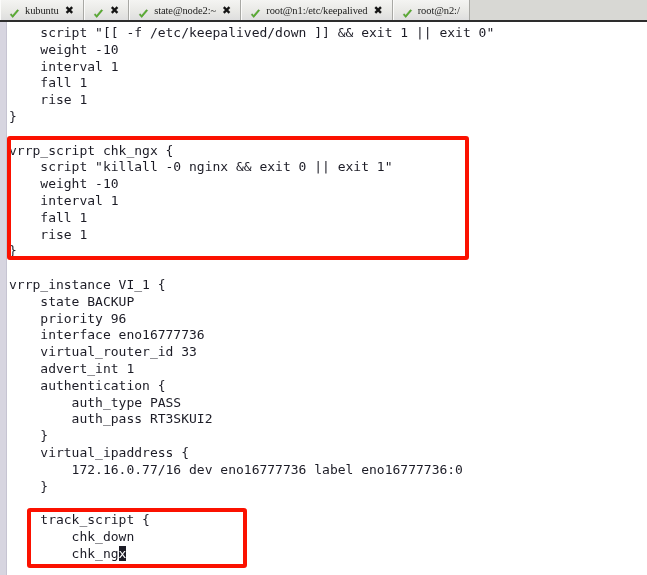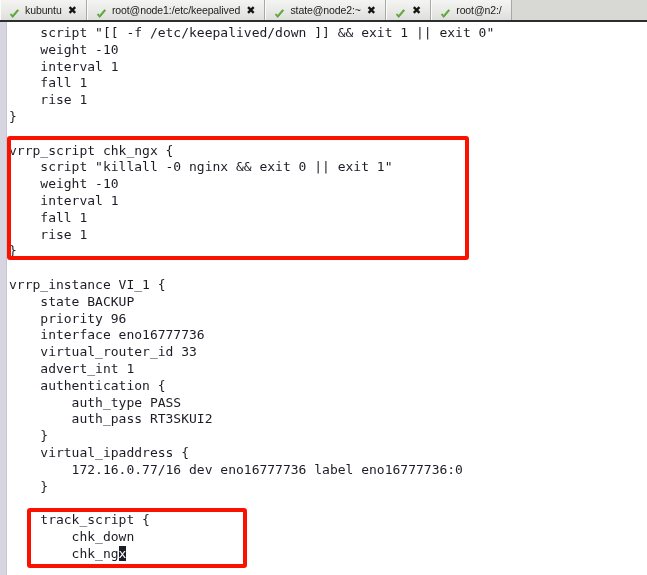--- a/index.html
+++ b/index.html
@@ -35,21 +35,21 @@
     padding: 0 9px 0 8px;
     background: linear-gradient(to bottom, #f4f4f2 0%, #e9e9e6 55%, #dedede 100%);
     border-right: 1px solid #a8a8a4;
     border-left: 1px solid #fbfbfa;
     box-sizing: border-box;
     height: 20px;
     white-space: nowrap;
     flex: 0 0 auto;
   }
   .tab-label {
-    font-family: Liberation Sans, sans-serif;
+    font-family: Liberation Serif, serif;
     font-size: 10.5px;
     color: #1b1b1b;
     letter-spacing: -0.1px;
   }
   .check-icon {
     width: 11px;
     height: 11px;
     display: inline-block;
     flex: 0 0 auto;
   }
@@ -128,34 +128,34 @@
       <span class="check-icon"><svg viewBox="0 0 16 16" width="11" height="11">
           <path d="M2 8.5 L5.4 12.4 L14 2.2 L12.2 1 L5.2 9.3 L3.2 6.9 Z" fill="#5cb82e" stroke="#2f7a10" stroke-width="0.7"></path>
         </svg></span>
       <span class="tab-label">kubuntu</span>
       <span class="close-x">✖</span>
     </div>
     <div class="tab">
       <span class="check-icon"><svg viewBox="0 0 16 16" width="11" height="11">
           <path d="M2 8.5 L5.4 12.4 L14 2.2 L12.2 1 L5.2 9.3 L3.2 6.9 Z" fill="#5cb82e" stroke="#2f7a10" stroke-width="0.7"></path>
         </svg></span>
-      <span class="tab-label">root@node1:/etc/keepalived</span>
       <span class="close-x">✖</span>
     </div>
     <div class="tab">
       <span class="check-icon"><svg viewBox="0 0 16 16" width="11" height="11">
           <path d="M2 8.5 L5.4 12.4 L14 2.2 L12.2 1 L5.2 9.3 L3.2 6.9 Z" fill="#5cb82e" stroke="#2f7a10" stroke-width="0.7"></path>
         </svg></span>
       <span class="tab-label">state@node2:~</span>
       <span class="close-x">✖</span>
     </div>
     <div class="tab">
       <span class="check-icon"><svg viewBox="0 0 16 16" width="11" height="11">
           <path d="M2 8.5 L5.4 12.4 L14 2.2 L12.2 1 L5.2 9.3 L3.2 6.9 Z" fill="#5cb82e" stroke="#2f7a10" stroke-width="0.7"></path>
         </svg></span>
+      <span class="tab-label">root@n1:/etc/keepalived</span>
       <span class="close-x">✖</span>
     </div>
     <div class="tab">
       <span class="check-icon"><svg viewBox="0 0 16 16" width="11" height="11">
           <path d="M2 8.5 L5.4 12.4 L14 2.2 L12.2 1 L5.2 9.3 L3.2 6.9 Z" fill="#5cb82e" stroke="#2f7a10" stroke-width="0.7"></path>
         </svg></span>
       <span class="tab-label">root@n2:/</span>
     </div>
   </div>
 

